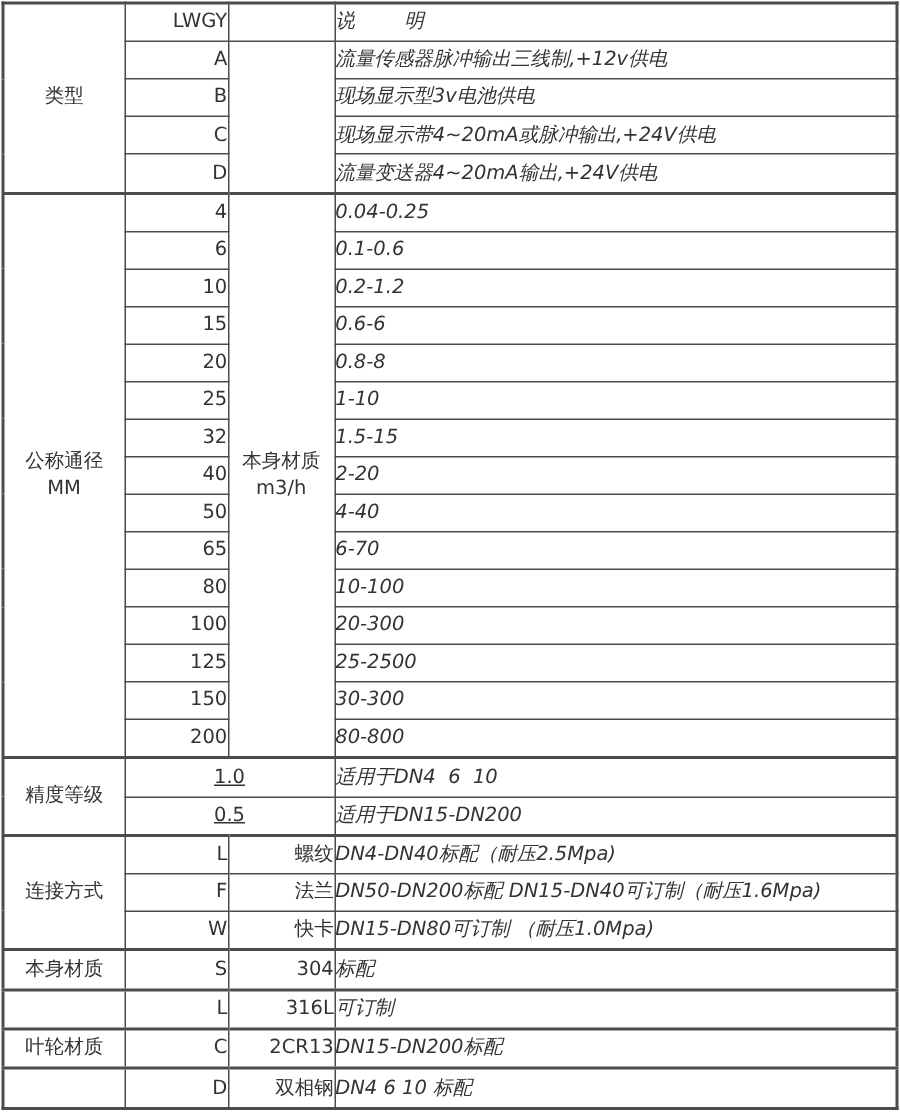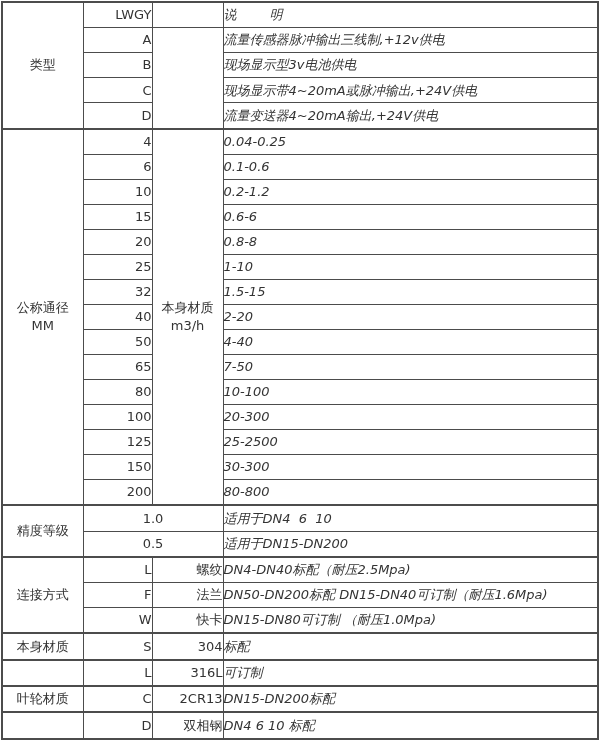--- a/index.html
+++ b/index.html
@@ -22,21 +22,21 @@
     white-space: pre;
     overflow: hidden;
     vertical-align: middle;
     background: #ffffff;
   }
   td.c1 { text-align: center; }
   td.c2 { text-align: right; }
   td.c3c { text-align: center; }
   td.c3n { text-align: right; padding-left: 5px; }
   td.c4 { text-align: left; padding-left: 4px; font-style: italic; }
-  td.span2 { text-align: center; }
+  td.span2 { text-align: center; text-decoration: underline; }
   tr.tt td { border-top-width: 2px; }
 </style>
 </head>
 <body>
 
 <table class="spec">
   <colgroup>
     <col style="width:81px">
     <col style="width:69px">
     <col style="width:71px">
@@ -103,21 +103,21 @@
   <tr>
     <td class="c2">40</td>
     <td class="c4">2-20</td>
   </tr>
   <tr>
     <td class="c2">50</td>
     <td class="c4">4-40</td>
   </tr>
   <tr>
     <td class="c2">65</td>
-    <td class="c4">7-50</td>
+    <td class="c4">6-70</td>
   </tr>
   <tr>
     <td class="c2">80</td>
     <td class="c4">10-100</td>
   </tr>
   <tr>
     <td class="c2">100</td>
     <td class="c4">20-300</td>
   </tr>
   <tr>

